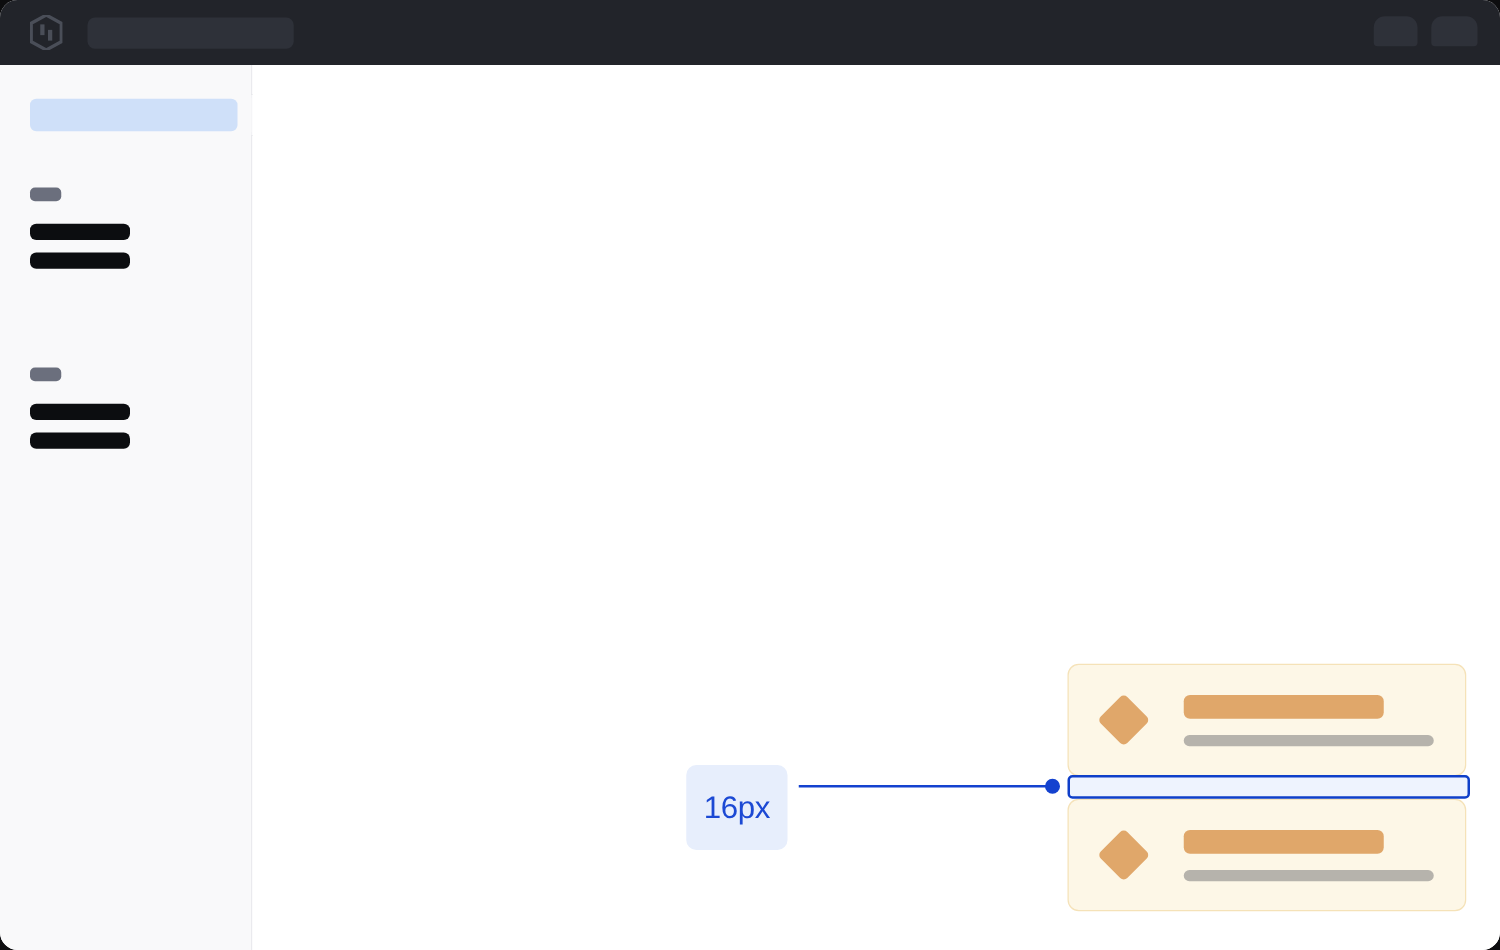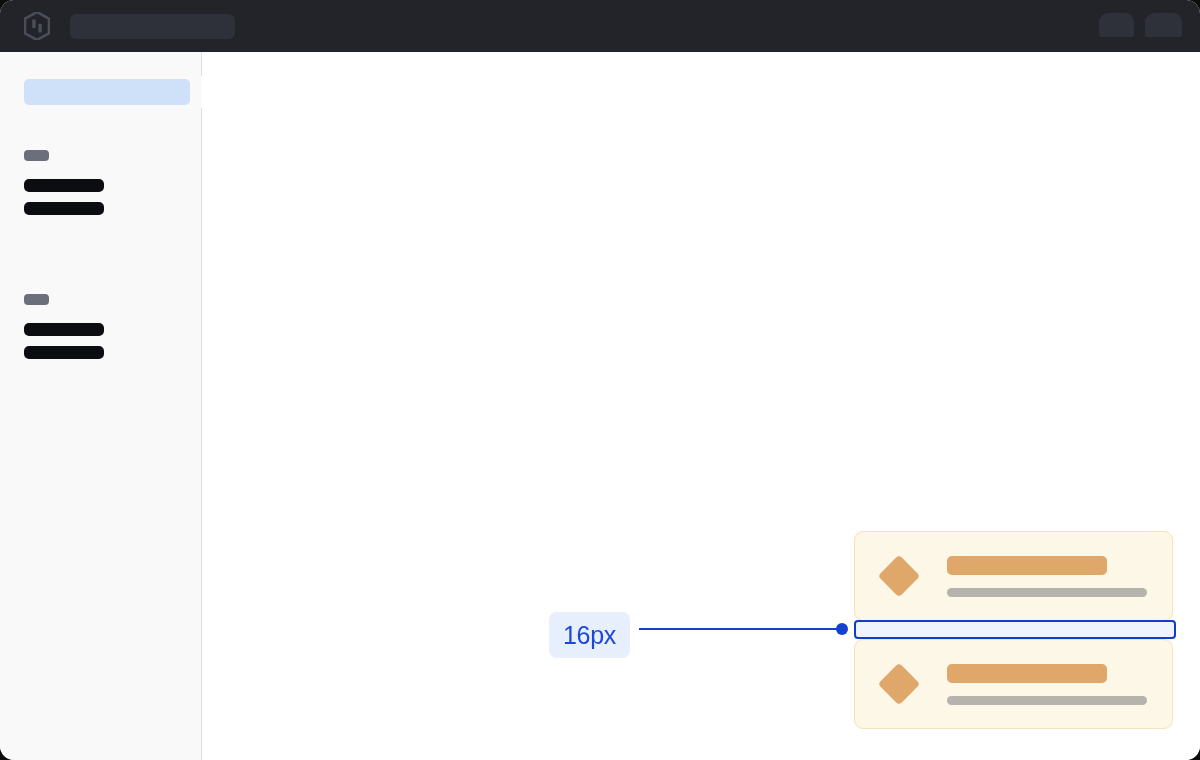--- a/index.html
+++ b/index.html
@@ -198,21 +198,21 @@
     height: 12px;
     border-radius: 50%;
     background: #1442cf;
   }
 
   .measure-value-badge {
     position: absolute;
     left: 549px;
     top: 612px;
     height: 36px;
-    padding: 5px 14px;
+    padding: 16px 14px;
     display: flex;
     align-items: center;
     background: #e7eefc;
     border-radius: 8px;
     color: #1c49d4;
     font-size: 25px;
     font-weight: 400;
     letter-spacing: -0.3px;
     font-family: "Liberation Sans", sans-serif;
   }

